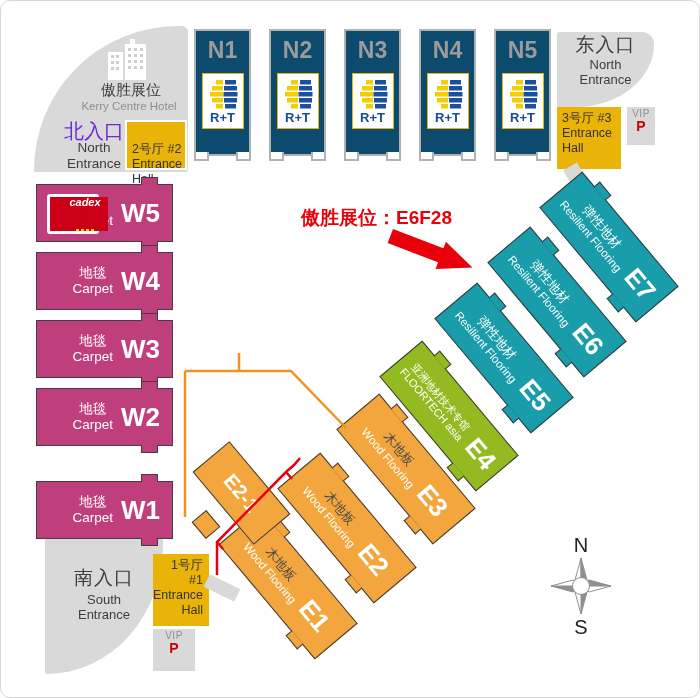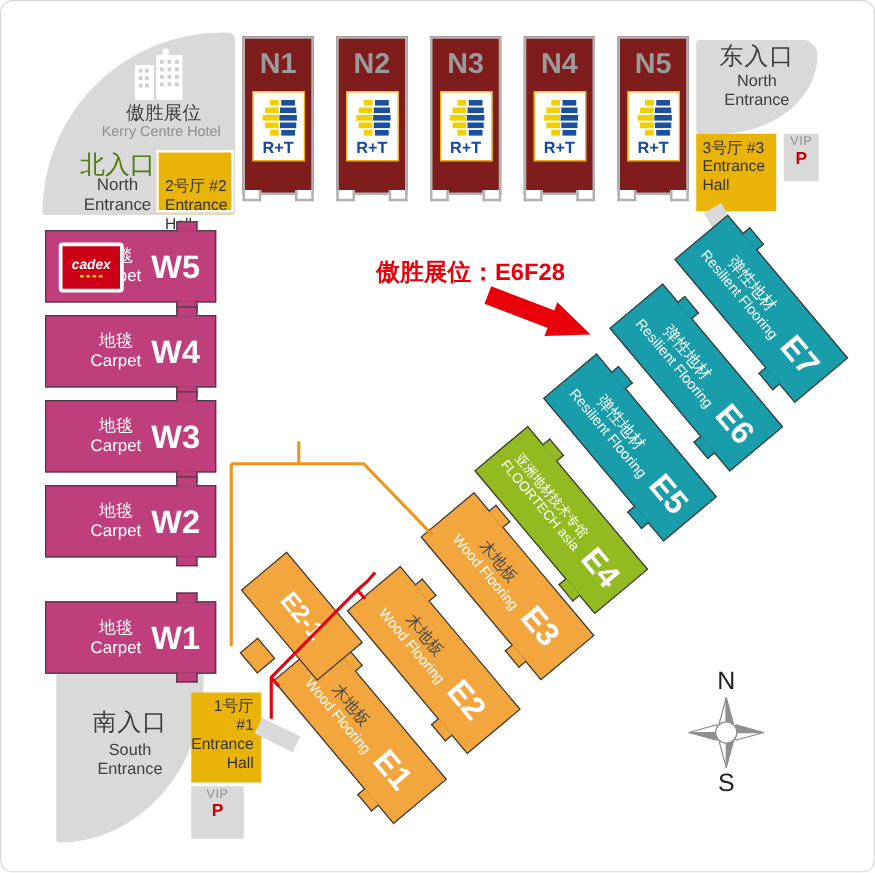--- a/index.html
+++ b/index.html
@@ -19,21 +19,21 @@
   .hall-box.h3{left:556px;top:106px;width:64px;height:62px;padding:4px 0 0 5px;box-sizing:border-box;}
   .hall-box.h1{left:152px;top:553px;width:56px;height:72px;padding:4px 6px 0 0;box-sizing:border-box;text-align:right;}
   .vip{position:absolute;background:#d9d9d9;text-align:center;}
   .vip .v{font-size:10px;color:#8f8f8f;letter-spacing:0.5px;margin-top:1px;}
   .vip .p{font-size:14px;font-weight:bold;color:#cc0000;line-height:1;}
   .vip-e{left:626px;top:106px;width:28px;height:38px;}
   .vip-s{left:152px;top:628px;width:42px;height:42px;}
   .conn{position:absolute;background:#d9d9d9;}
 
   
-  .hall-n{position:absolute;top:28px;width:57px;height:127px;background:#7f1d1d;border:2px solid #b2b2b2;box-sizing:border-box;}
+  .hall-n{position:absolute;top:28px;width:57px;height:127px;background:#0c4a6e;border:2px solid #b2b2b2;box-sizing:border-box;}
   .hall-n::before,.hall-n::after{content:"";position:absolute;bottom:-7px;width:11px;height:7px;background:#fff;
       border:2px solid #b2b2b2;border-top:none;}
   .hall-n::before{left:-2px;} .hall-n::after{right:-2px;}
   .n-code{text-align:center;font-size:23px;font-weight:bold;color:#9b9b9b;margin-top:6px;}
   .rt-box{width:40px;height:54px;border:1px solid #eab308;margin:9px auto 12px;background:#fff;}
   .rt-text{text-align:center;font-size:13px;font-weight:bold;color:#164a9b;margin-top:1px;}
 
   
   .hall-w{position:absolute;left:35px;width:137px;height:58px;background:#bf3e7c;border:1px solid #4a3a44;
       box-sizing:border-box;display:flex;align-items:center;justify-content:flex-end;padding-right:12px;color:#fff;}
@@ -63,38 +63,38 @@
   .e21{position:absolute;left:193px;top:468px;width:95px;height:48px;background:#f4a63e;border:1px solid #3c3c3c;
       box-sizing:border-box;transform:rotate(50deg);display:flex;align-items:center;justify-content:center;
       color:#fff;font-size:20px;font-weight:bold;}
   .e21-tab{position:absolute;left:194px;top:514px;width:20px;height:17px;background:#f4a63e;border:1px solid #3c3c3c;transform:rotate(50deg);}
 
   
   .booth-note{position:absolute;left:300px;top:204px;font-size:19px;font-weight:bold;color:#e8000b;}
 
   
   .cadex{position:absolute;left:10px;top:9px;width:52px;height:40px;background:#fff;border-radius:3px;padding:3px;box-sizing:border-box;}
-  .cadex-in{background:#cb0017;width:100%;height:100%;display:flex;flex-direction:column;align-items:center;justify-content:center;}
+  .cadex-in{background:#cb0017;width:100%;height:100%;display:flex;flex-direction:column;align-items:center;justify-content:space-between;padding-left:12px;}
   .cadex-in .t{color:#fff;font-weight:bold;font-size:11px;font-style:italic;line-height:1;}
   .cadex-dots{display:flex;gap:2px;margin-top:2px;}
   .cadex-dots i{width:3px;height:2px;background:#f2cf00;display:block;}
 
   .innov{position:absolute;left:188px;top:297px;width:120px;}
   .innov .l1{font-weight:bold;white-space:nowrap;}
   .innov .p1{color:#47525e;font-size:15px;letter-spacing:0.5px;}
   .innov .p2{color:#f09020;font-size:20px;}
   .innov .p3{color:#f09020;font-size:15px;}
   .innov .l2{margin-top:1px;white-space:nowrap;}
   .innov .s1{color:#f09020;font-size:7.5px;font-weight:bold;letter-spacing:2.5px;}
   .innov .s2{color:#5a5a5a;font-size:7.5px;font-weight:bold;}
 
   
   .hotel-zh{position:absolute;left:42px;top:55px;width:110px;text-align:center;font-size:15px;color:#3d3d3d;}
   .hotel-en{position:absolute;left:20px;top:74px;width:150px;text-align:center;font-size:11.5px;color:#8e8e8e;}
-  .north-zh{position:absolute;left:18px;top:92px;width:84px;text-align:center;font-size:20px;color:#4d7c0f;}
+  .north-zh{position:absolute;left:18px;top:92px;width:84px;text-align:center;font-size:20px;color:#6d28d9;}
   .north-en{position:absolute;left:18px;top:114px;width:84px;text-align:center;font-size:13.5px;line-height:1.2;color:#3d3d3d;}
 
   .compass{position:absolute;left:548px;top:534px;width:64px;text-align:center;color:#222;}
   .compass .cl{font-size:20px;line-height:1;}
 
   .overlay{position:absolute;left:0;top:0;width:700px;height:698px;pointer-events:none;}
 </style>
 </head>
 <body>
 

